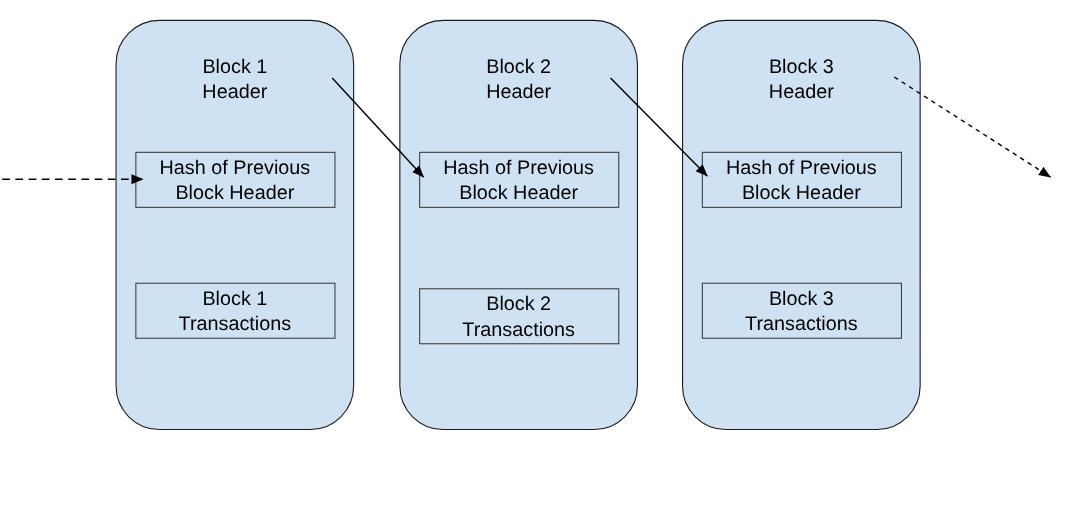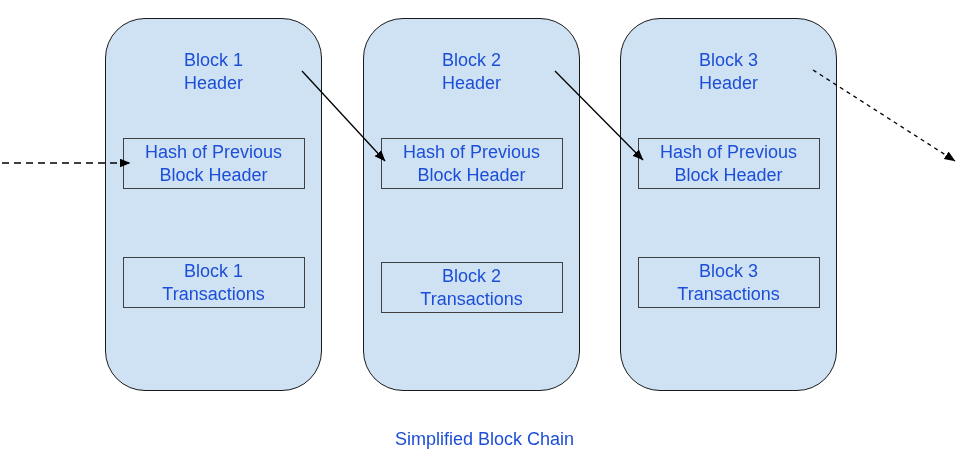--- a/index.html
+++ b/index.html
@@ -9,21 +9,21 @@
     --arrow-color: #000000;
   }
   * { box-sizing: border-box; }
   body { margin: 0; background: #ffffff; }
   .canvas {
     position: relative;
     width: 969px;
     height: 465px;
     background: #ffffff;
     font-family: "Liberation Sans", sans-serif;
-    color: #1d4ed8;
+    color: #000000;
     overflow: hidden;
   }
   .block {
     position: absolute;
     top: 18px;
     width: 217px;
     height: 373px;
     background: var(--block-fill);
     border: 1.5px solid var(--block-border);
     border-radius: 40px;
@@ -125,14 +125,13 @@
       <marker id="arrowhead" markerUnits="userSpaceOnUse" markerWidth="13" markerHeight="11" refX="10.5" refY="4.5" orient="auto">
         <path d="M0,0 L11,4.5 L0,9 Z" fill="#000000"></path>
       </marker>
     </defs>
     <line x1="2" y1="163" x2="130" y2="163" stroke-dasharray="7,5" marker-end="url(#arrowhead)"></line>
     <line x1="302" y1="71" x2="385" y2="161" marker-end="url(#arrowhead)"></line>
     <line x1="555" y1="71" x2="643" y2="160" marker-end="url(#arrowhead)"></line>
     <line x1="813" y1="70" x2="955" y2="161" stroke-dasharray="4,4" marker-end="url(#arrowhead)"></line>
   </svg>
 
-  <div class="caption">Simplified Block Chain</div>
 </div>
 
 </body></html>

